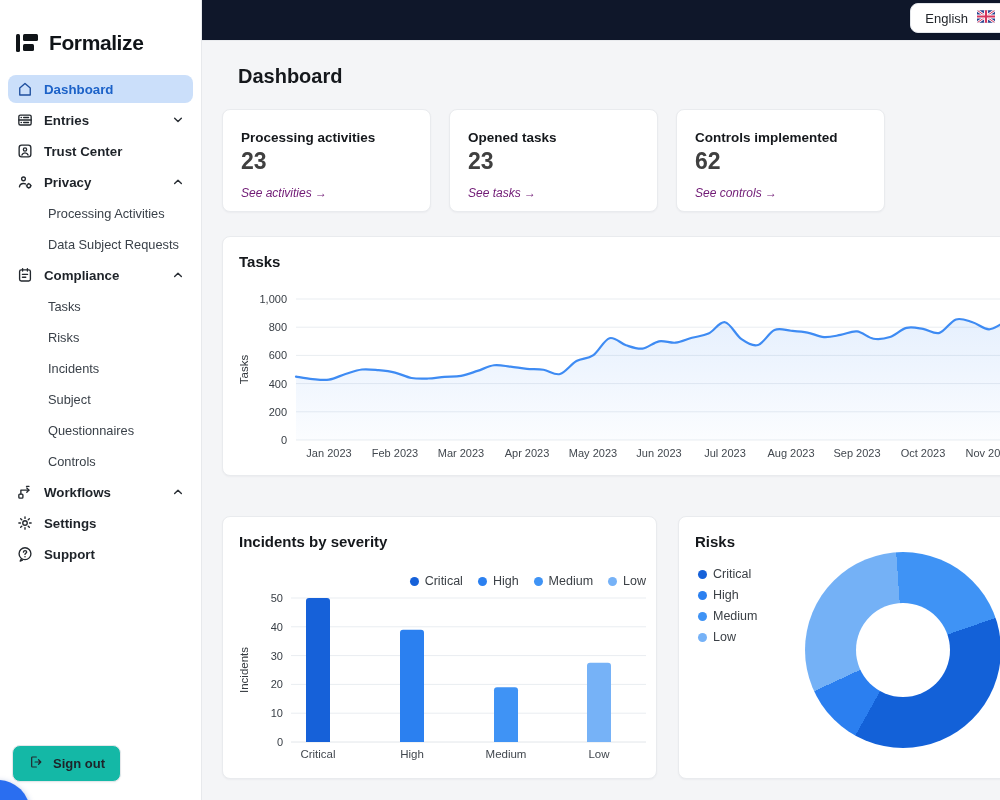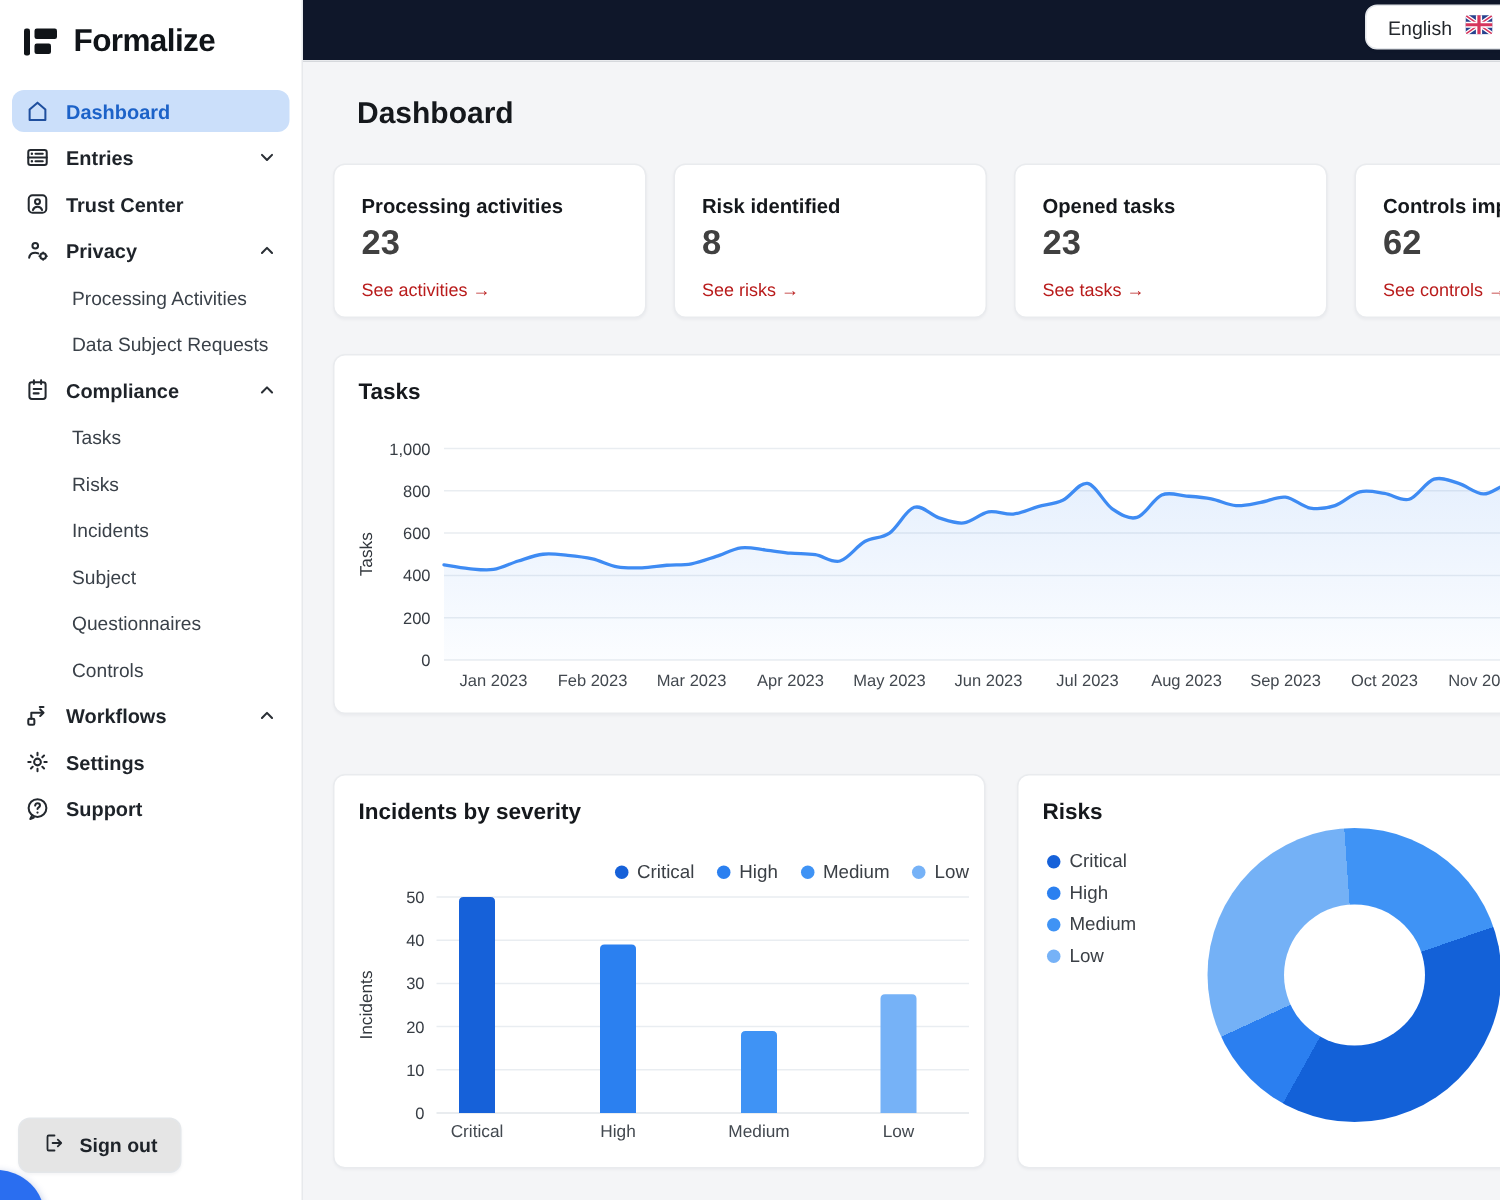--- a/index.html
+++ b/index.html
@@ -1,62 +1,62 @@
 <!DOCTYPE html>
 <html><head>
 <meta charset="utf-8">
 <style>
   html,body{margin:0;padding:0;width:1000px;height:800px;overflow:hidden;background:#fff;
     font-family:"Liberation Sans", sans-serif;-webkit-font-smoothing:antialiased;}
   *{box-sizing:border-box;}
 
   
   .sidebar{position:absolute;left:0;top:0;width:202px;height:800px;background:#fff;
-    border-right:1px solid #e7e9ec;padding:0 8px;}
+    border-right:1px solid #e7e9ec;padding:15px 8px;}
   .logo{display:flex;align-items:center;gap:9px;margin:16px 4px 20px 8px;}
   .logo-mark{position:relative;width:24px;height:22px;}
   .logo-mark i{position:absolute;background:#101418;border-radius:1.5px;display:block;}
   .logo-mark .b1{left:0;top:2px;width:4px;height:18px;}
   .logo-mark .b2{left:7px;top:2px;width:15px;height:7px;}
   .logo-mark .b3{left:7px;top:12px;width:11px;height:7px;}
   .logo-text{font-size:21px;font-weight:700;color:#101418;letter-spacing:-0.4px;}
   .nav{display:flex;flex-direction:column;}
   .nav-item{display:flex;align-items:center;gap:10px;height:28px;margin-bottom:3px;
     padding:0 8px;border-radius:8px;cursor:pointer;color:#1e2329;}
   .nav-item .ico{width:18px;height:18px;flex:0 0 18px;color:#23282e;display:flex;}
   .nav-item .ico svg{width:18px;height:18px;}
   .nav-item .lbl{font-size:13.3px;font-weight:700;white-space:nowrap;}
   .nav-item .chev{margin-left:auto;width:14px;height:14px;color:#2a2f35;display:flex;}
   .nav-item .chev svg{width:14px;height:14px;}
   .nav-item.active{background:#cbdffa;color:#1c62c8;}
   .nav-item.active .ico{color:#1f4f9e;}
   .nav-sub{display:flex;align-items:center;height:28px;margin-bottom:3px;padding-left:40px;
     border-radius:8px;cursor:pointer;color:#3a4149;font-size:12.8px;white-space:nowrap;}
   .signout{position:absolute;left:12px;bottom:18px;display:flex;align-items:center;gap:9px;
-    background:#e5e5e5;border:1px solid #e4e7ea;border-radius:8px;padding:8px 15px;cursor:pointer;
+    background:#14b8a6;border:1px solid #e4e7ea;border-radius:8px;padding:8px 15px;cursor:pointer;
     font-size:13px;font-weight:700;color:#1e2329;box-shadow:0 1px 2px rgba(16,24,40,.04);}
   .signout svg{width:16px;height:16px;color:#23282e;}
 
   
   .main{position:absolute;left:202px;top:0;width:798px;height:800px;}
   .topbar{position:relative;height:41px;background:#0f172a;border-bottom:1px solid #e8eaed;}
   .lang-btn{position:absolute;right:-14px;top:3px;display:flex;align-items:center;gap:9px;
     background:#fff;border:1px solid #e3e6ea;border-radius:8px;padding:6px 18px 6px 14px;
     font-size:13px;font-weight:500;color:#22262b;cursor:pointer;box-shadow:0 1px 2px rgba(16,24,40,.05);}
   .lang-btn svg{width:18px;height:13px;border-radius:2px;}
   .content{position:absolute;left:0;top:41px;width:900px;height:759px;background:#f4f5f7;}
   .page-title{margin:24px 0 0 36px;font-size:20px;font-weight:700;color:#15181c;}
 
   .card{background:#fff;border:1px solid #e9ebee;border-radius:8px;
     box-shadow:0 1px 2px rgba(16,24,40,.04);}
   .stats-row{display:flex;gap:18px;margin:21px 0 0 20px;width:1200px;}
   .stat-card{width:209px;height:103px;padding:20px 18px 16px;flex:0 0 auto;}
   .stat-title{font-size:13.5px;font-weight:700;color:#15181c;}
   .stat-value{font-size:23px;font-weight:700;color:#404040;margin-top:3px;}
-  .stat-link{font-size:12px;color:#b91c1c;margin-top:11px;cursor:pointer;}
+  .stat-link{font-size:12px;color:#701a75;margin-top:11px;cursor:pointer;font-style:italic;}
 
   .tasks-card{position:relative;margin:24px 0 0 20px;width:880px;height:240px;overflow:hidden;}
   .chart-title{position:absolute;left:16px;top:16px;font-size:15px;font-weight:700;color:#15181c;}
   .tasks-card svg{position:absolute;left:0;top:0;}
 
   .bottom-row{display:flex;gap:21px;margin:40px 0 0 20px;width:1200px;}
   .incidents-card{position:relative;width:435px;height:263px;overflow:hidden;flex:0 0 auto;}
   .incidents-card svg{position:absolute;left:0;top:0;}
   .legend-row{position:absolute;top:57px;right:10px;display:flex;gap:15px;}
   .legend-item{display:flex;align-items:center;gap:6px;font-size:12.5px;color:#3b4046;cursor:pointer;}
@@ -219,25 +219,20 @@
     </button>
   </div>
   <div class="content">
     <h1 class="page-title">Dashboard</h1>
 
     <div class="stats-row" id="stats-row">
         <div class="card stat-card">
           <div class="stat-title">Processing activities</div>
           <div class="stat-value">23</div>
           <div class="stat-link">See activities →</div>
-        </div>
-        <div class="card stat-card">
-          <div class="stat-title">Risk identified</div>
-          <div class="stat-value">8</div>
-          <div class="stat-link">See risks →</div>
         </div>
         <div class="card stat-card">
           <div class="stat-title">Opened tasks</div>
           <div class="stat-value">23</div>
           <div class="stat-link">See tasks →</div>
         </div>
         <div class="card stat-card">
           <div class="stat-title">Controls implemented</div>
           <div class="stat-value">62</div>
           <div class="stat-link">See controls →</div>

